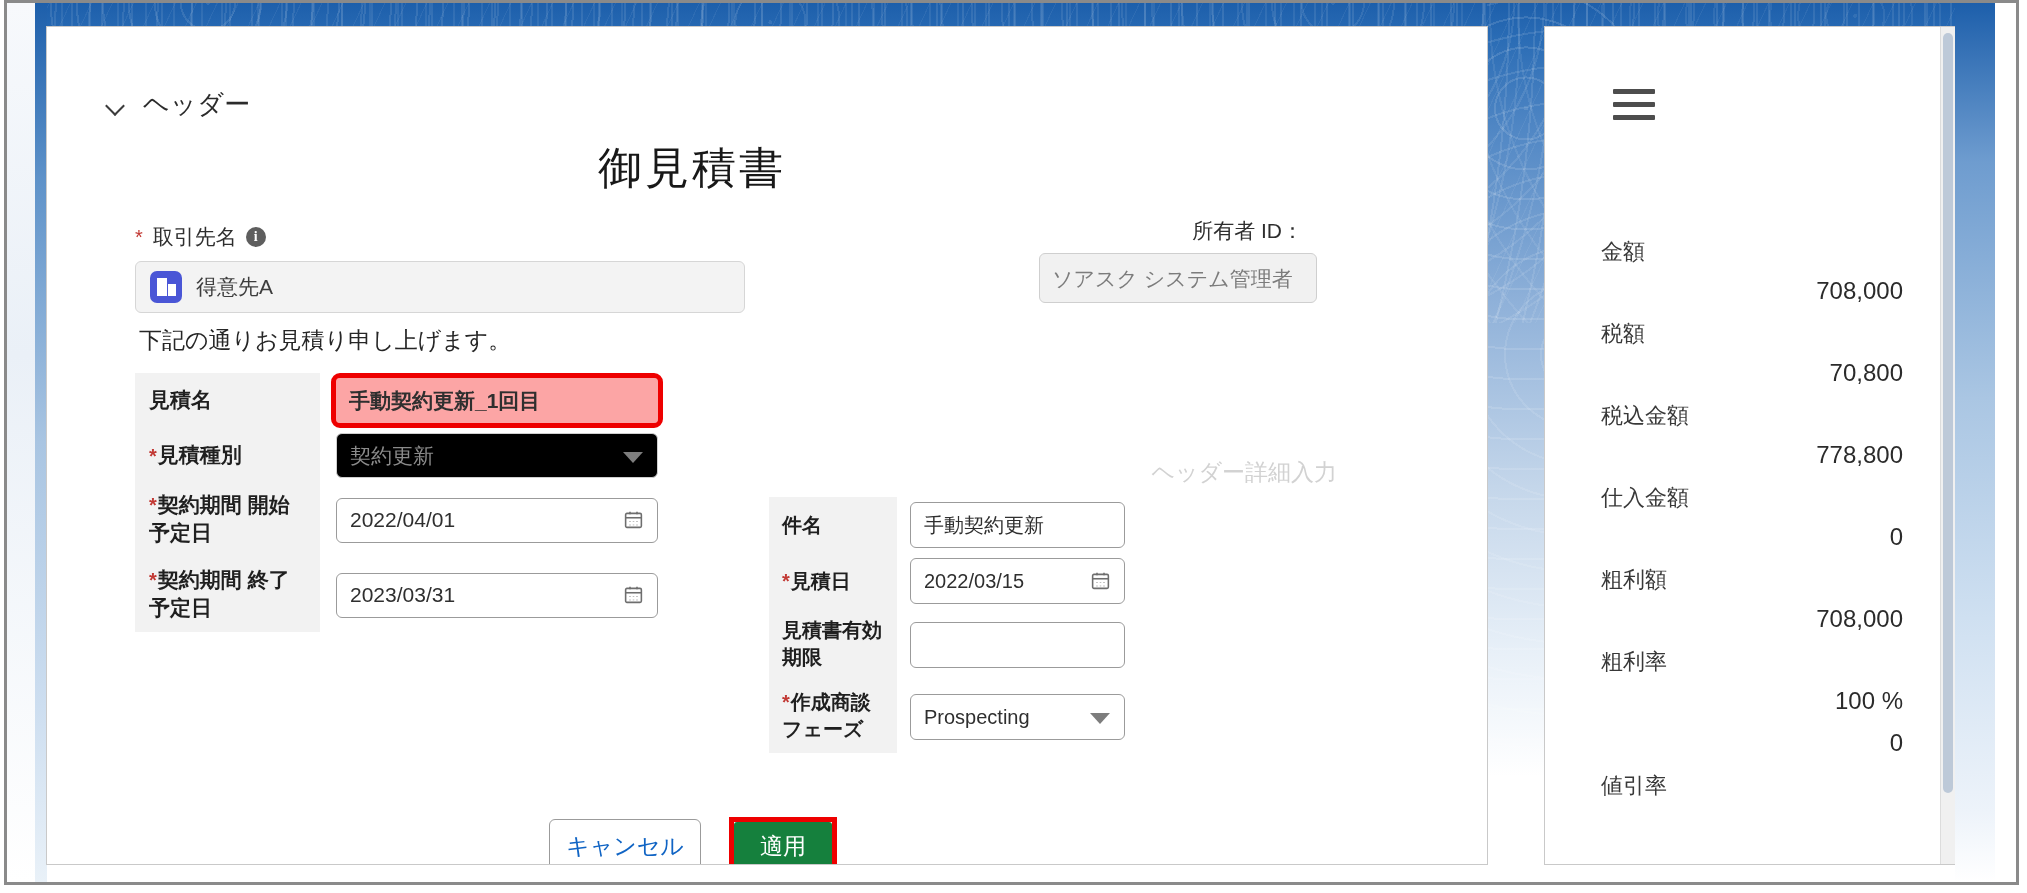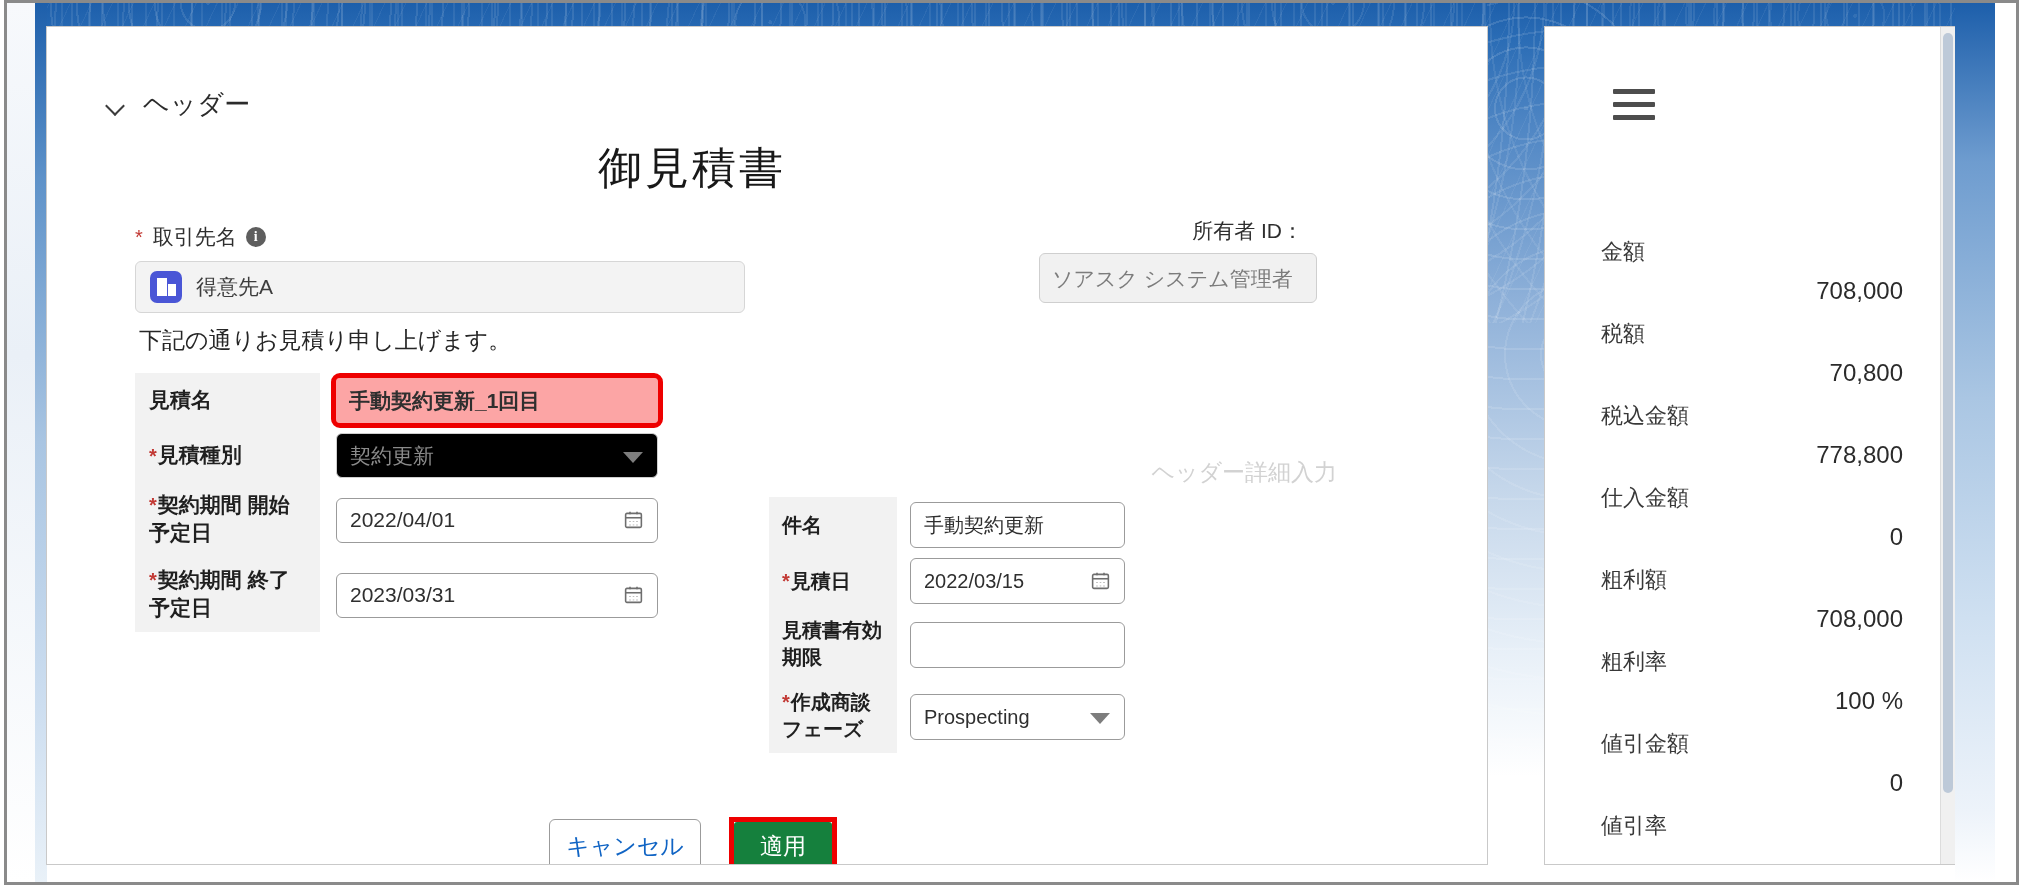--- a/index.html
+++ b/index.html
@@ -670,21 +670,20 @@
           <div class="tot-label">粗利額</div>
           <div class="tot-value">708,000</div>
         </div>
 
         <div class="tot-item">
           <div class="tot-label">粗利率</div>
           <div class="tot-value">100 %</div>
         </div>
 
         <div class="tot-item">
-          <div class="tot-label">値引金額</div>
           <div class="tot-value">0</div>
         </div>
 
         <div class="tot-item">
           <div class="tot-label">値引率</div>
         </div>
 
       </div>
 
       <div class="side-scroll">

